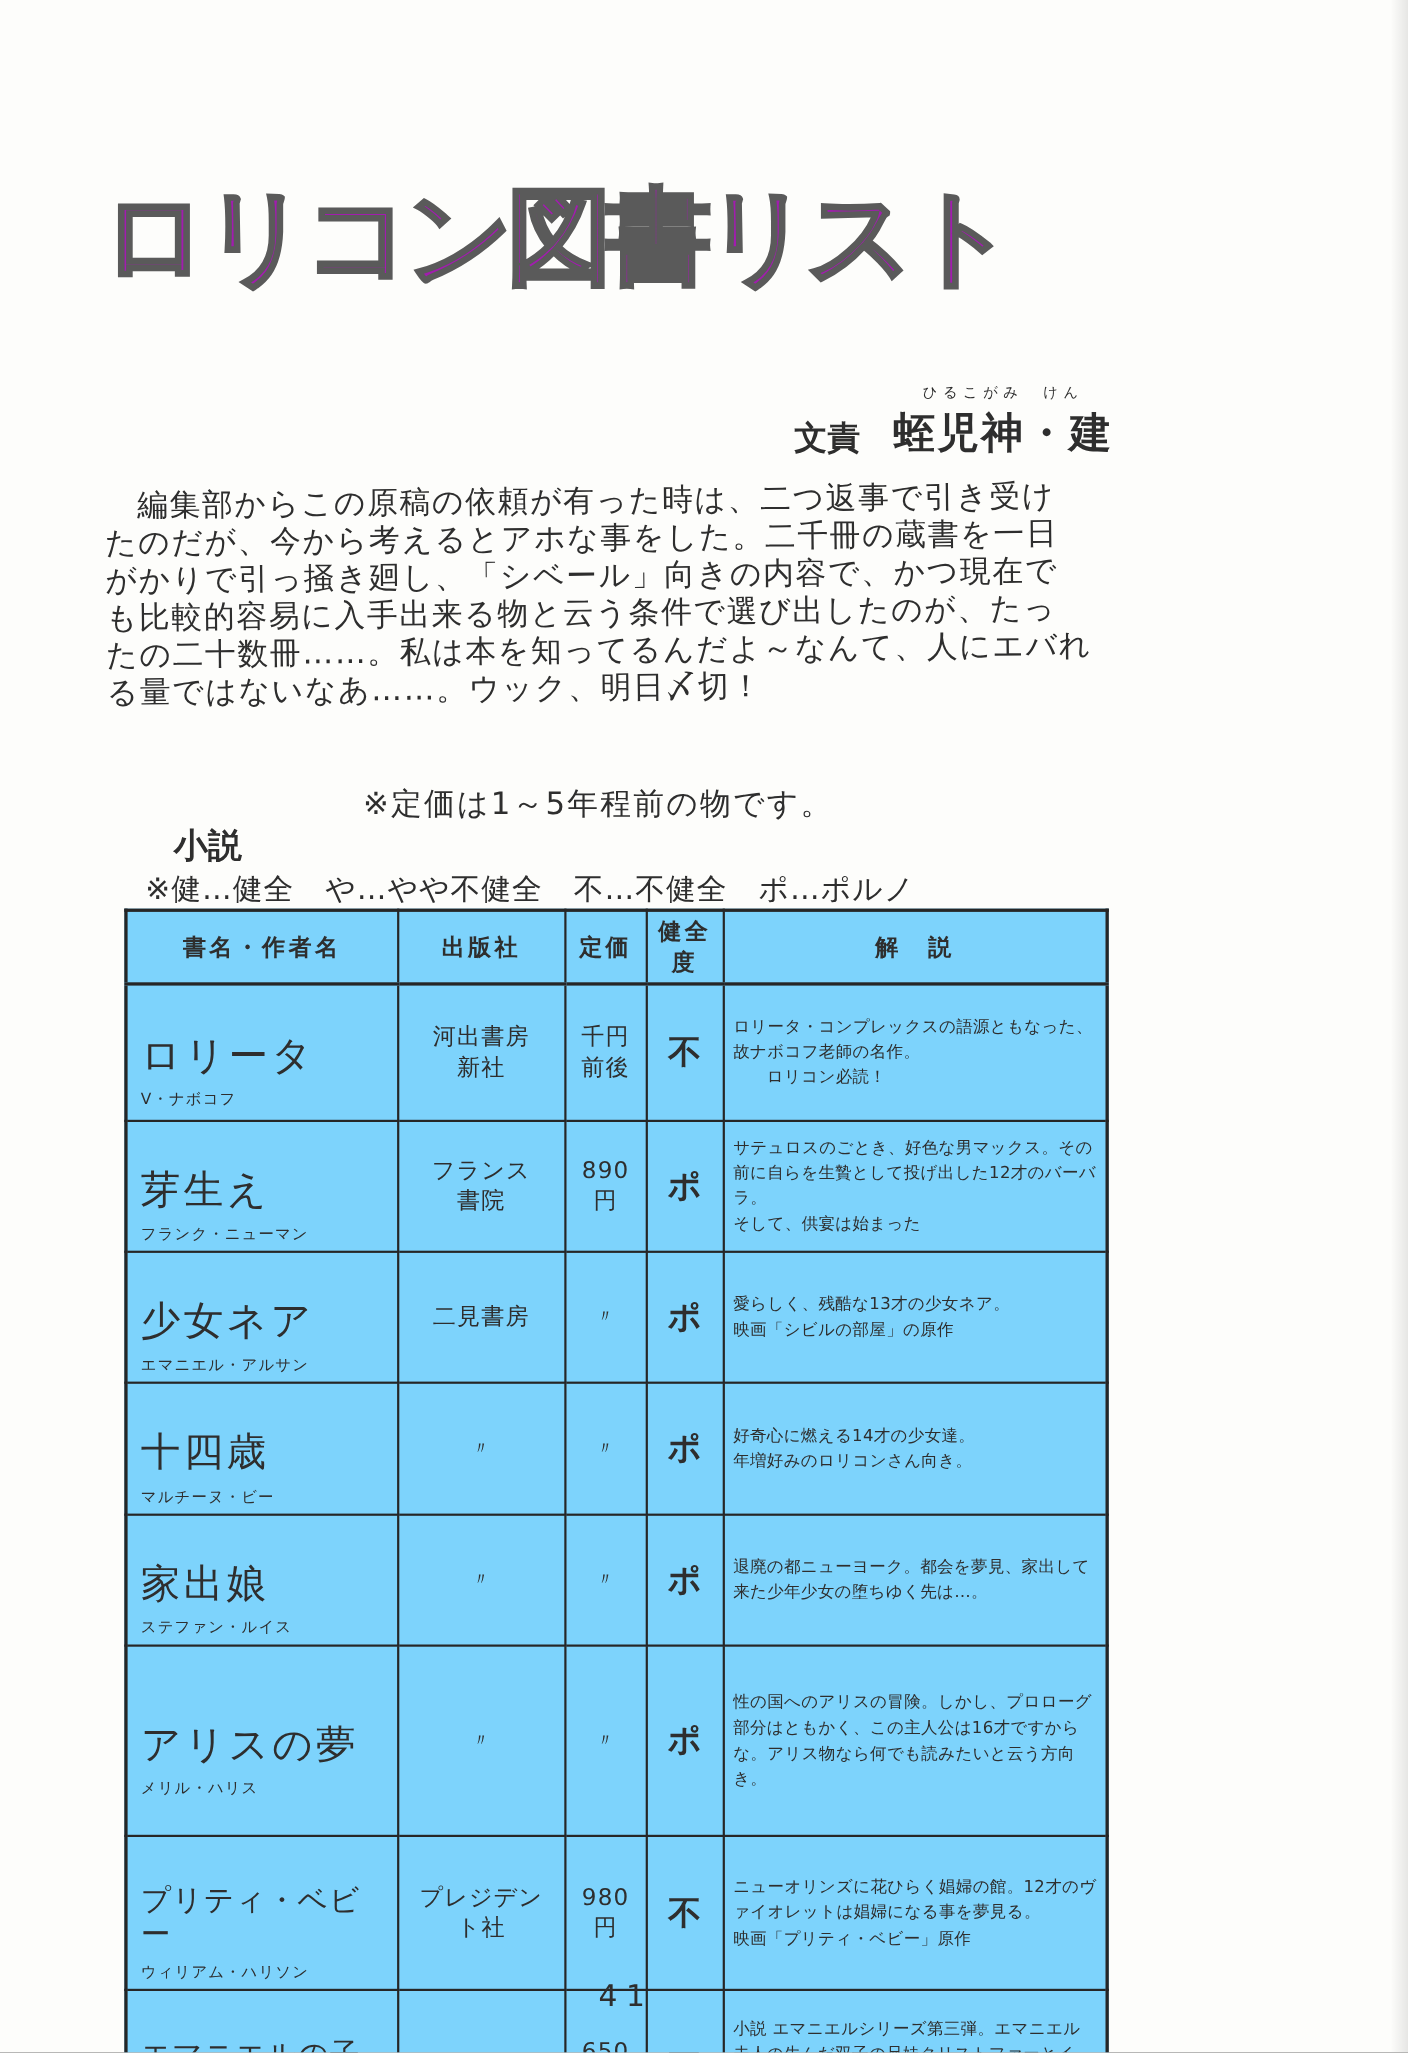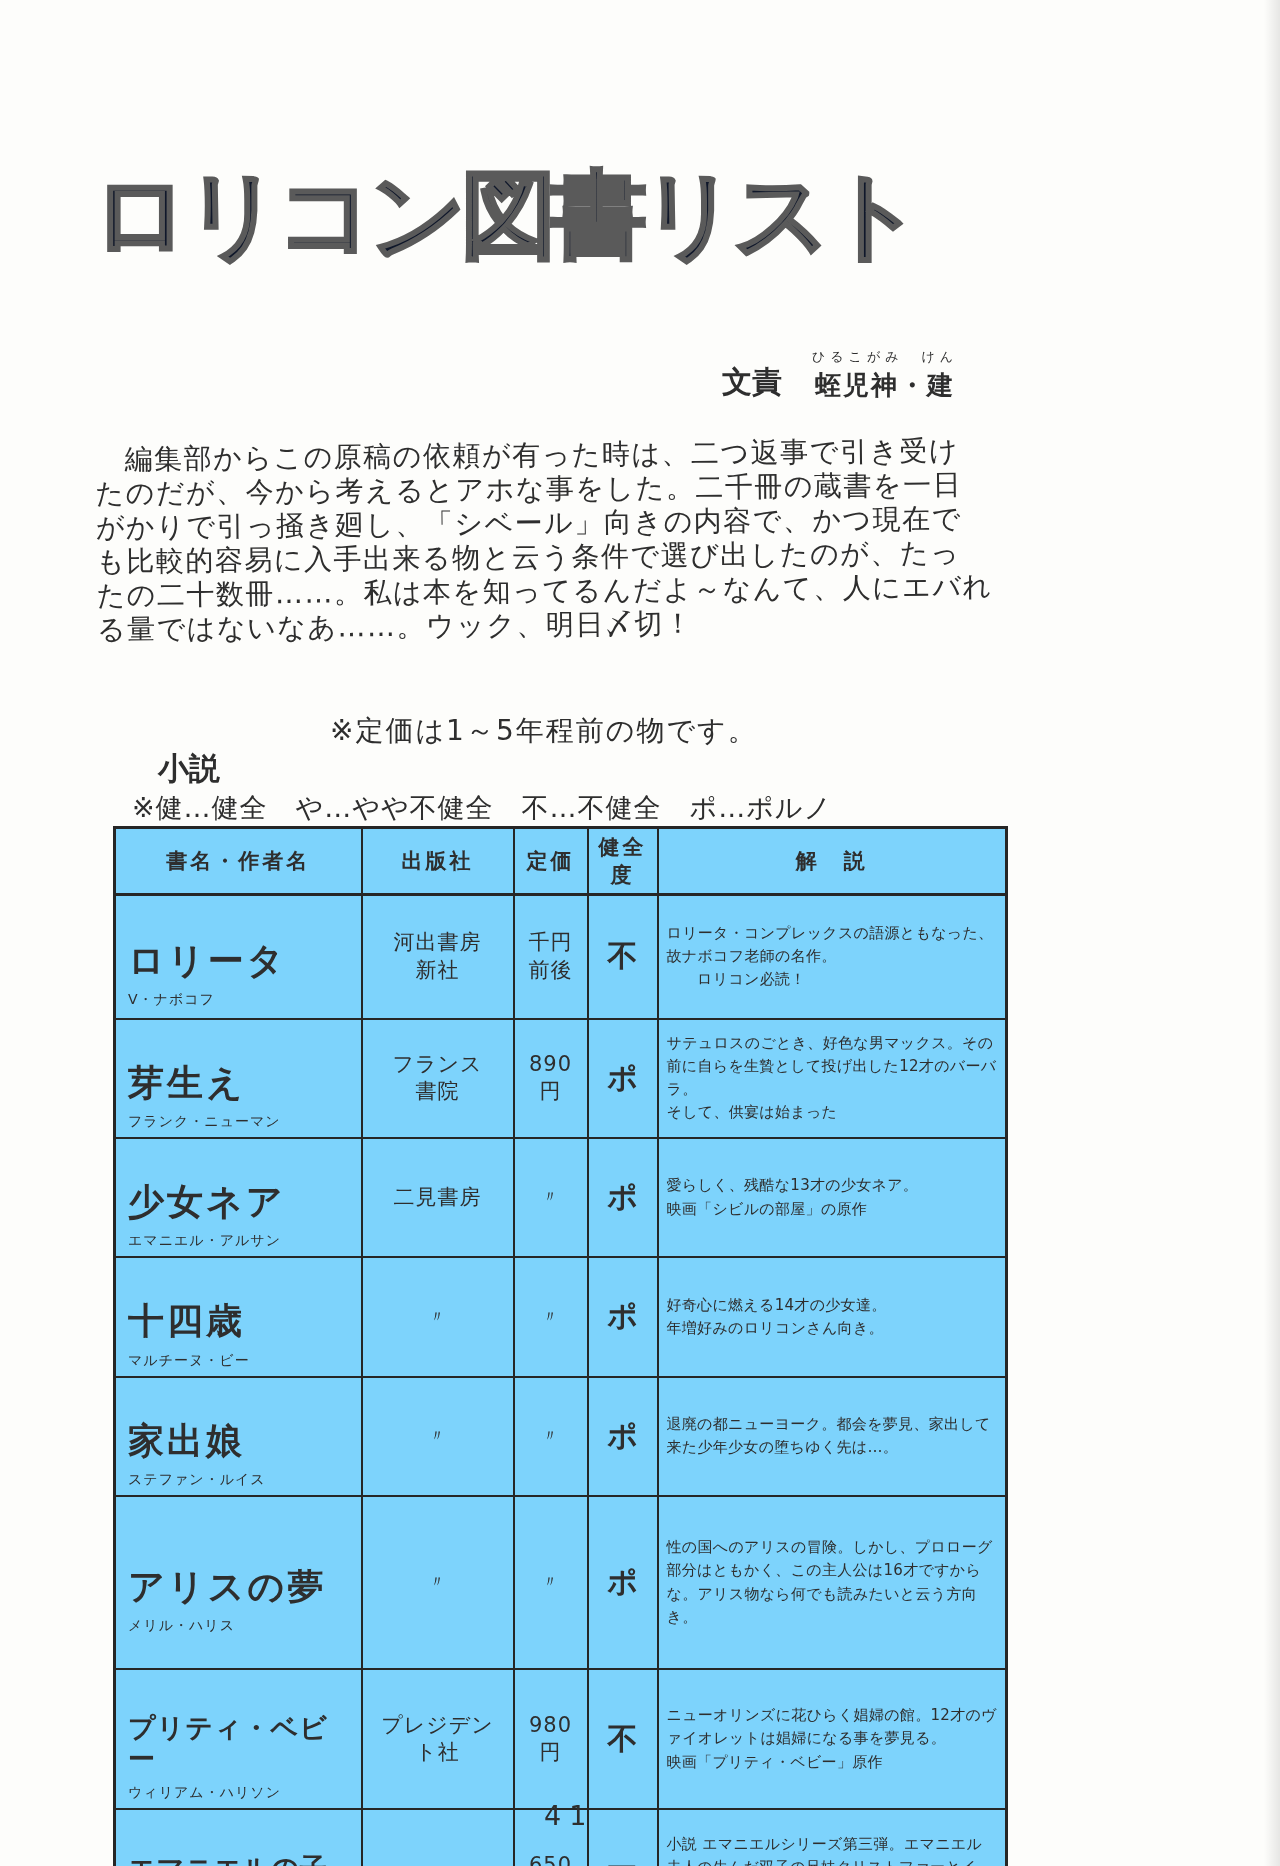--- a/index.html
+++ b/index.html
@@ -9,31 +9,31 @@
     font-family:"DejaVu Sans","Liberation Sans",sans-serif;
   }
   .page::after{
     content:""; position:absolute; top:0; right:0; width:16px; height:100%;
     background:linear-gradient(to right, rgba(0,0,0,0), rgba(0,0,0,0.09));
     pointer-events:none;
   }
   .main-title{
     position:absolute; left:92px; top:148px; margin:0;
     font-size:96px; font-weight:bold; letter-spacing:-6px; line-height:1.4;
-    color:#0f172a; -webkit-text-stroke:3px #5a5a5a;
+    color:#a21caf; -webkit-text-stroke:3px #5a5a5a;
     text-shadow:0 0 1px #777; white-space:nowrap;
   }
   .credit{
     position:absolute; left:722px; top:348px;
     display:flex; align-items:flex-end; gap:30px;
   }
   .credit-label{font-size:30px; font-weight:bold;}
   .credit-name-block{display:flex; flex-direction:column; align-items:center;}
   .credit-furigana{font-size:13px; letter-spacing:5px; margin-bottom:2px;}
-  .credit-name{font-size:26px; font-weight:bold; letter-spacing:2px;}
+  .credit-name{font-size:38px; font-weight:bold; letter-spacing:2px;}
   .intro{
     position:absolute; left:96px; top:438px; width:960px; margin:0;
     font-size:28px; line-height:34px; letter-spacing:1.5px;
     white-space:pre-line; transform:rotate(-0.6deg);
   }
   .price-note{
     position:absolute; left:330px; top:712px;
     font-size:28px; letter-spacing:2px;
   }
   .section-label{
@@ -52,21 +52,21 @@
   .book-table th,.book-table td{
     border:2px solid #262626; padding:4px 8px; overflow:hidden;
   }
   .book-table{border:3px solid #262626;}
   .book-table thead th{
     height:42px; font-size:21px; font-weight:bold; letter-spacing:3px;
     text-align:center; border-bottom:3px solid #262626;
   }
   .cell-book{vertical-align:middle;}
   .book-inner{display:flex; flex-direction:column; justify-content:center; gap:10px; padding:2px 4px;}
-  .book-title{font-size:36px; font-weight:bold; letter-spacing:3px; line-height:1.15; white-space:pre-line;margin-top:36px;}
+  .book-title{font-size:36px; font-weight:normal; letter-spacing:3px; line-height:1.15; white-space:pre-line;margin-top:36px;}
   .t-sm .book-title{font-size:27px; letter-spacing:1px;}
   .book-author{font-size:14px; letter-spacing:1px;}
   .cell-publisher,.cell-price{
     text-align:center; vertical-align:middle;
     font-size:21px; line-height:1.3; white-space:pre-line; letter-spacing:1px;
   }
   .cell-rating{text-align:center; vertical-align:middle; font-size:30px; font-weight:bold;}
   .ditto{font-size:16px;}
   .cell-desc{
     vertical-align:middle; font-size:15px; line-height:1.55;

